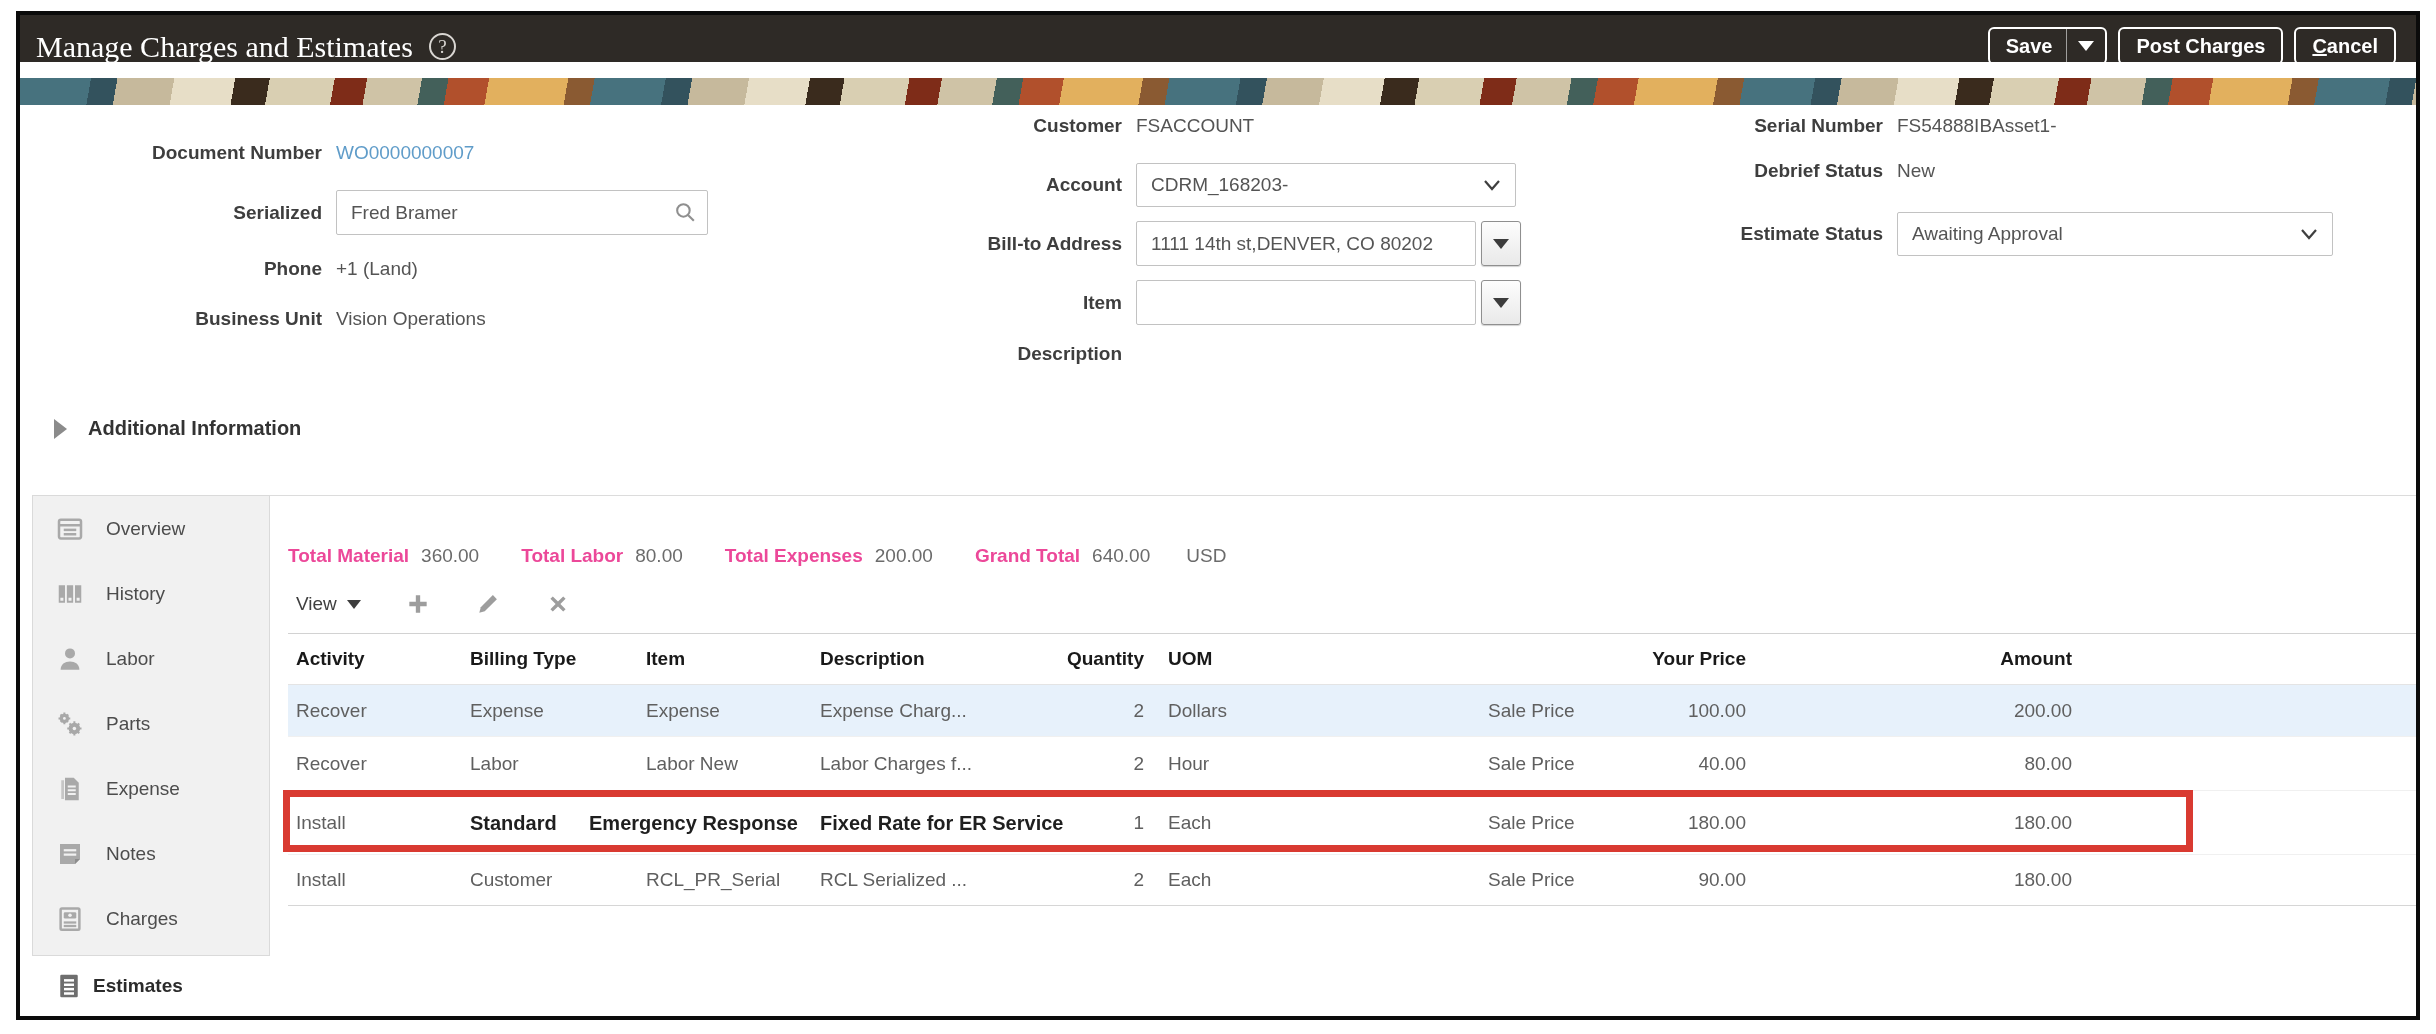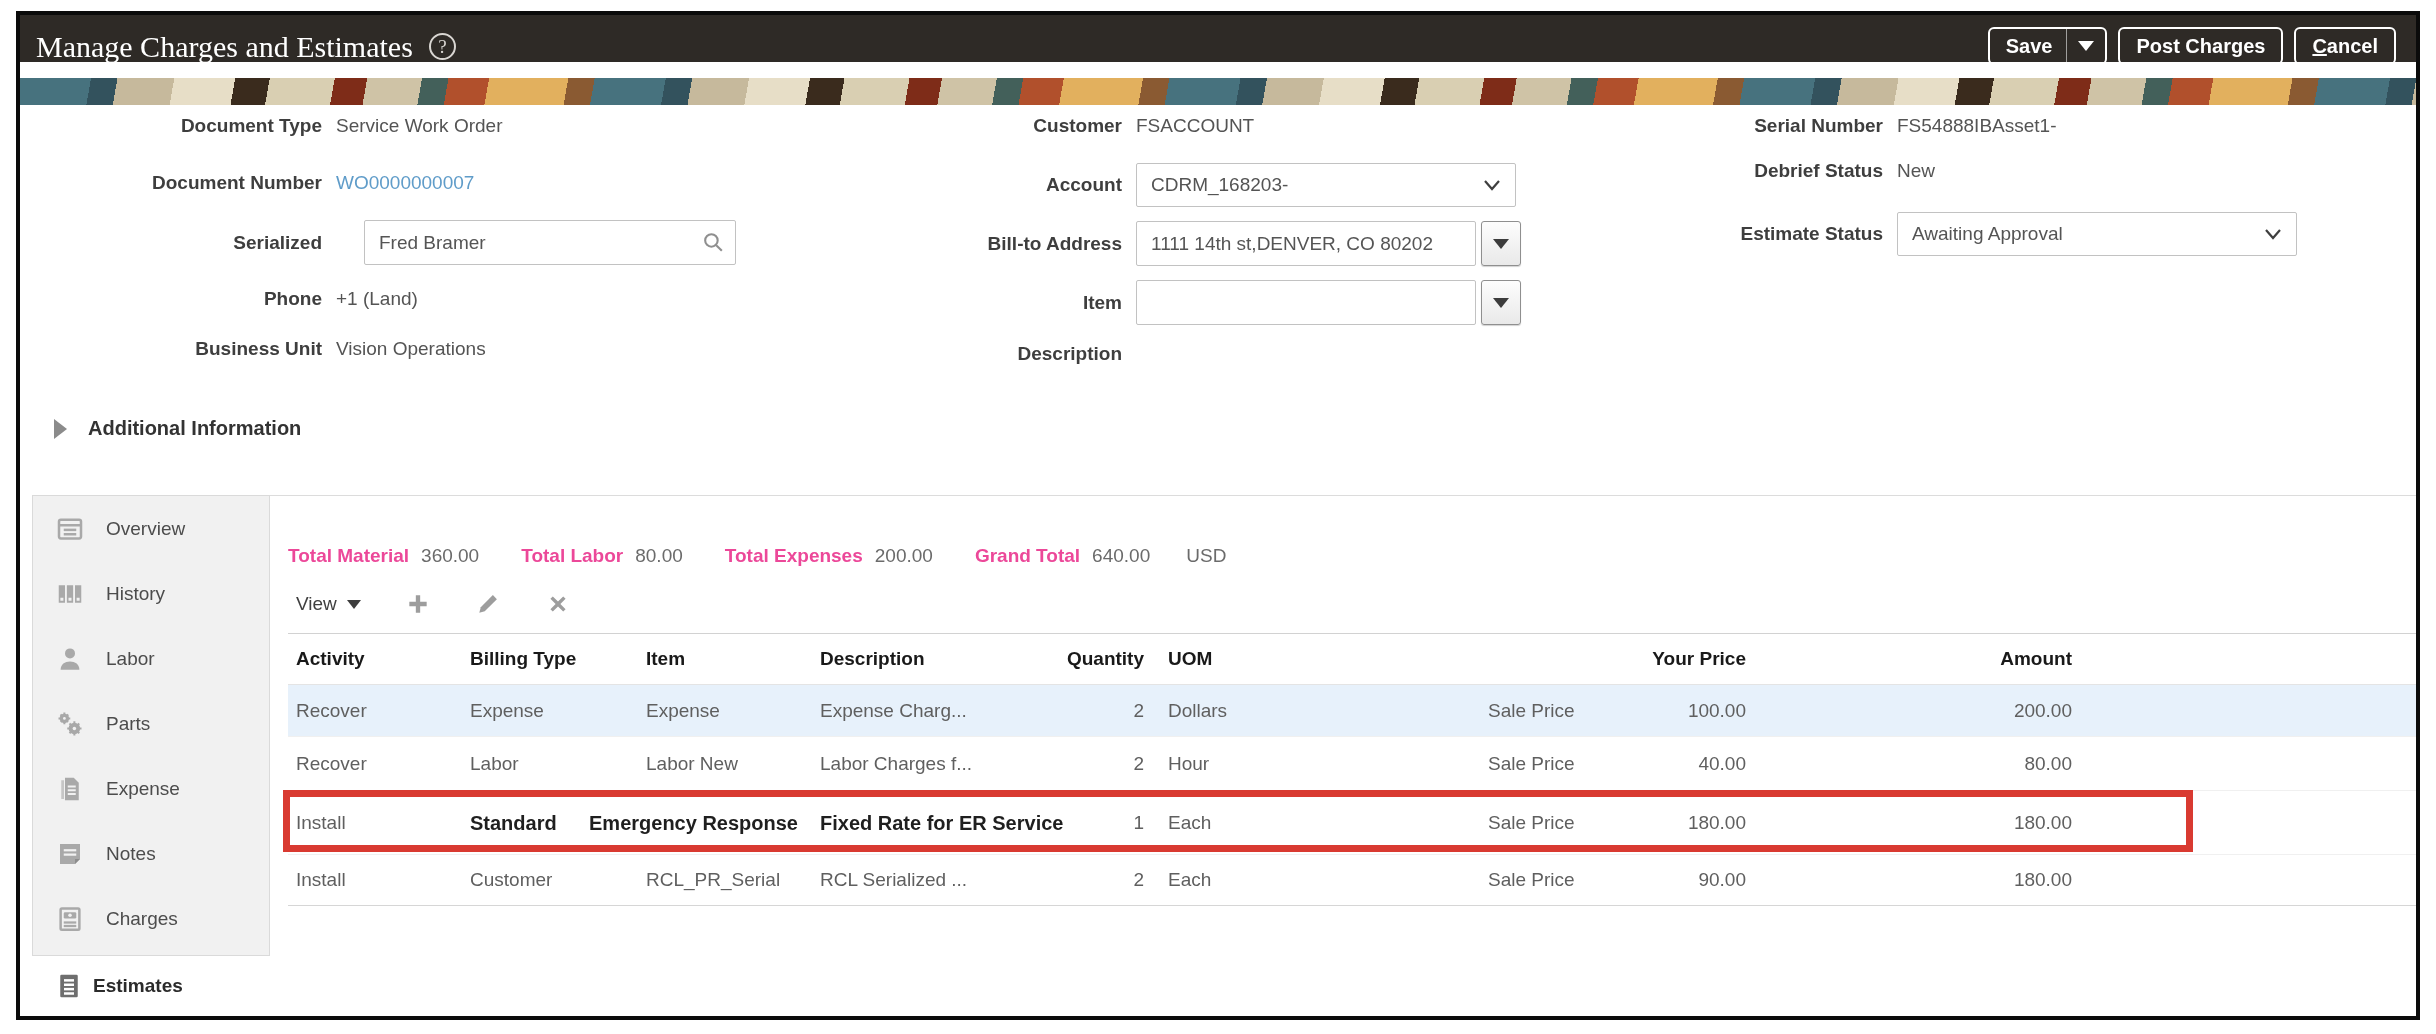--- a/index.html
+++ b/index.html
@@ -109,32 +109,28 @@
       <button class="hbtn">Post Charges</button>
       <button class="hbtn">
           <span class="uline">C</span>
           <span>ancel</span>
         </button>
     </div>
   </div>
   <div class="strip"></div>
 
   <div class="col" style="left:60px; top:96px; width:660px;">
-    <div class="fldrow" style="height:30px;">
-      <span class="lbl" style="width:242px;">Document Type</span>
-      <span class="val">Service Work Order</span>
-    </div>
     <div class="fldrow" style="height:30px; margin-top:27px;">
       <span class="lbl" style="width:242px;">Document Number</span>
       <span class="val link">WO0000000007</span>
     </div>
     <div class="fldrow" style="height:45px; margin-top:22px;">
       <span class="lbl" style="width:242px;">Serialized</span>
       <span class="inwrap">
-        <input class="txt" style="width: 372px; margin-left: 28px;" readonly="" value="Fred Bramer">
+        <input class="txt" style="width: 372px;" readonly="" value="Fred Bramer">
         <span class="icon-in">
           <svg width="25" height="25" viewBox="0 0 24 24">
               <circle cx="10" cy="10" r="6" stroke="#8f8f8f" stroke-width="2" fill="none"></circle>
               <line x1="14.6" y1="14.6" x2="20" y2="20" stroke="#8f8f8f" stroke-width="2"></line>
             </svg>
         </span>
       </span>
     </div>
     <div class="fldrow" style="height:30px; margin-top:19px;">
       <span class="lbl" style="width:242px;">Phone</span>
@@ -184,21 +180,21 @@
     <div class="fldrow" style="height:30px;">
       <span class="lbl" style="width:245px;">Serial Number</span>
       <span class="val">FS54888IBAsset1-</span>
     </div>
     <div class="fldrow" style="height:30px; margin-top:15px;">
       <span class="lbl" style="width:245px;">Debrief Status</span>
       <span class="val">New</span>
     </div>
     <div class="fldrow" style="height:44px; margin-top:26px;">
       <span class="lbl" style="width:245px;">Estimate Status</span>
-      <span class="selbox" style="width:400px;">
+      <span class="selbox" style="width:436px;">
         <span>Awaiting Approval</span>
         <svg width="22" height="20" viewBox="0 0 22 20">
             <polyline points="4,6 11,14 18,6" stroke="#3f3f3f" stroke-width="2.2" fill="none"></polyline>
           </svg>
       </span>
     </div>
   </div>
 
   <div class="addinfo">
     <span class="tri-rt"></span>

